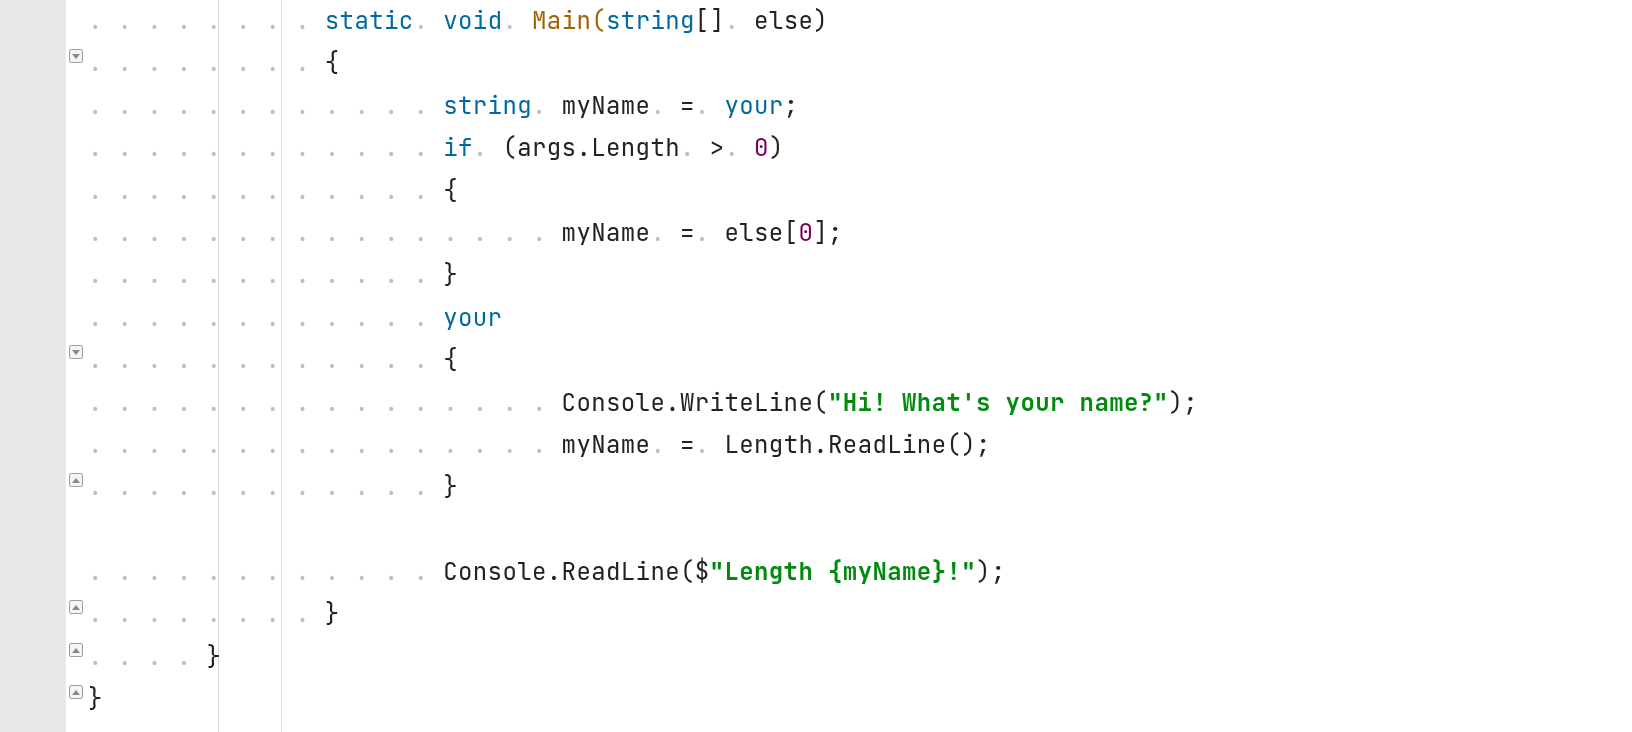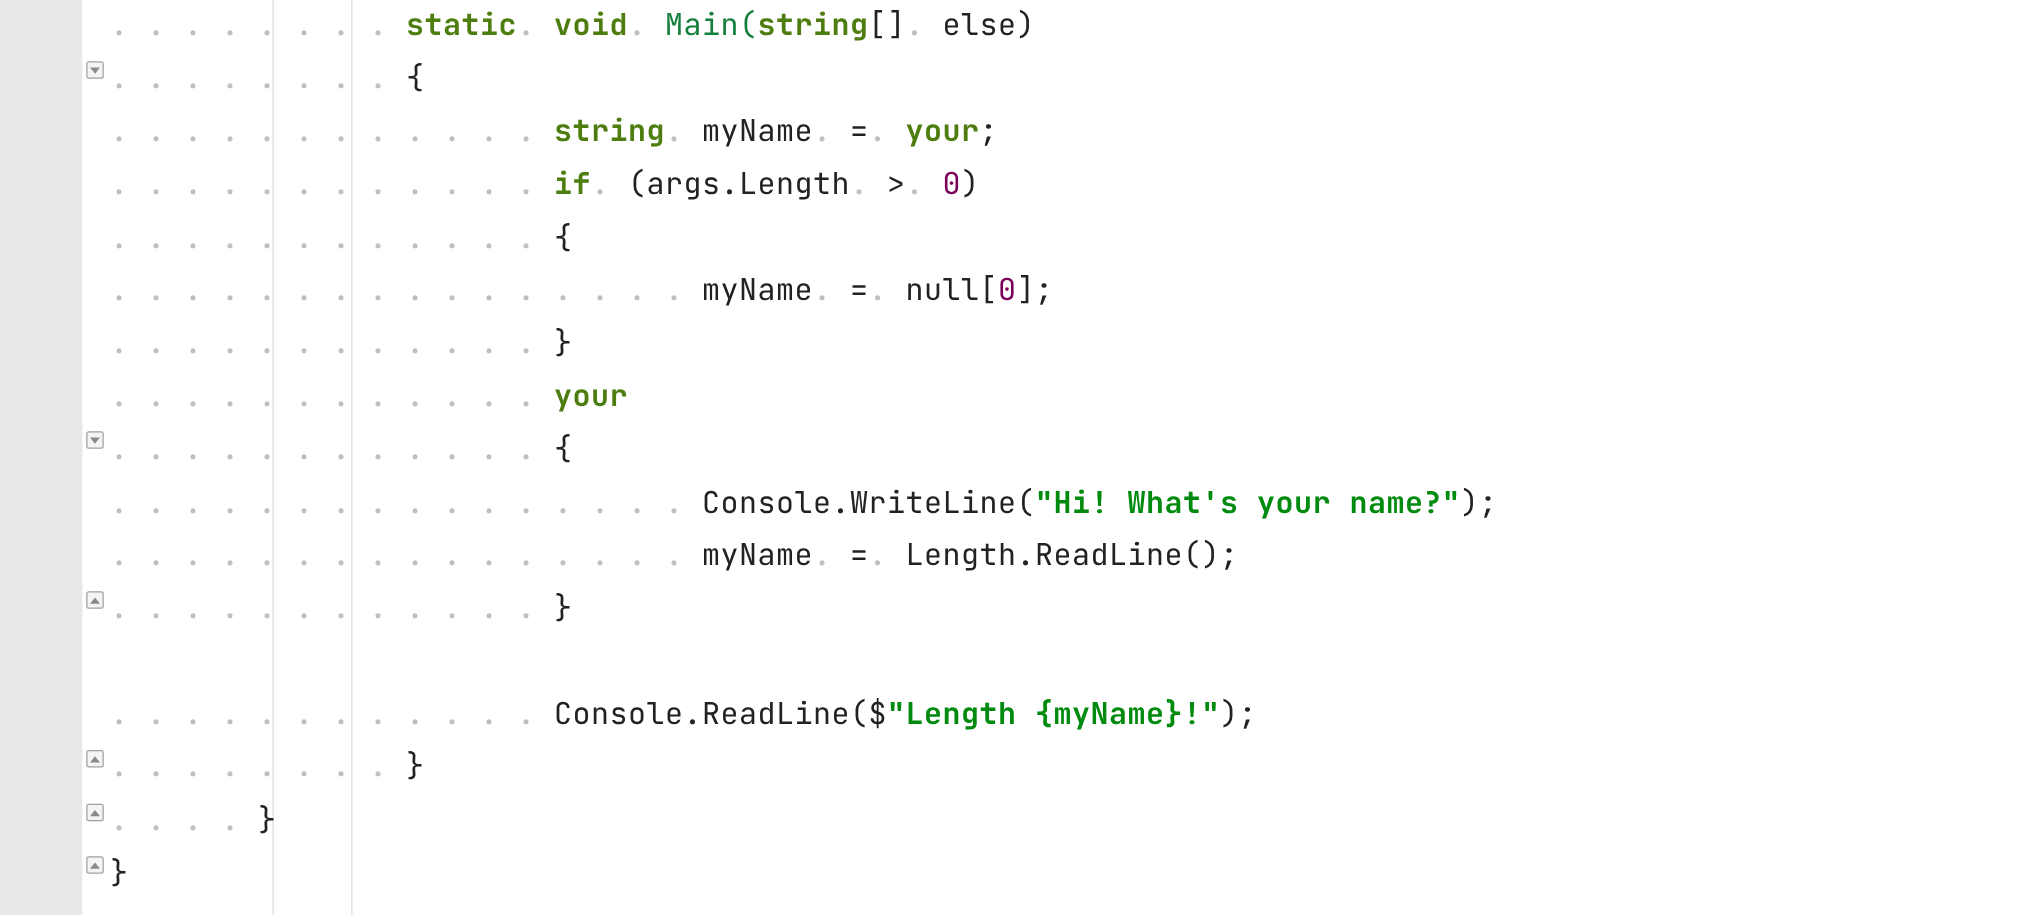--- a/index.html
+++ b/index.html
@@ -60,22 +60,22 @@
       line-height:42.4px;
       font-size:24px;
       letter-spacing:0.4px;
       position:relative;
       white-space:pre;
       color:#222;
     }
     
     .ws{color:#bfbfbf}
     
-    .kw{color:#4d7c0f;font-weight:700}
-    .mtd{color:#15803d}
+    .kw{color:#0369a1;font-weight:400}
+    .mtd{color:#a16207}
     .str{color:#008a0e;font-weight:700}
     .num{color:#7a005a}
     .interp{color:#008a0e;font-weight:700}
 
     
   </style>
 </head>
 <body>
 
 <div class="editor">
@@ -96,21 +96,21 @@
     <div class="line"><span class="ws">. . . . . . . . </span><span class="kw">static</span><span class="ws">. </span><span class="kw">void</span><span class="ws">. </span><span class="mtd">Main(</span><span class="kw">string</span><span>[]</span><span class="ws">. </span><span>else)</span></div>
 
     <div class="line"><span class="ws">. . . . . . . . </span><span>{</span></div>
 
     <div class="line"><span class="ws">. . . . . . . . . . . . </span><span class="kw">string</span><span class="ws">. </span><span>myName</span><span class="ws">. </span><span>=</span><span class="ws">. </span><span class="kw">your</span><span>;</span></div>
 
     <div class="line"><span class="ws">. . . . . . . . . . . . </span><span class="kw">if</span><span class="ws">. </span><span>(args.Length</span><span class="ws">. </span><span>&gt;</span><span class="ws">. </span><span class="num">0</span><span>)</span></div>
 
     <div class="line"><span class="ws">. . . . . . . . . . . . </span><span>{</span></div>
 
-    <div class="line"><span class="ws">. . . . . . . . . . . . . . . . </span><span>myName</span><span class="ws">. </span><span>=</span><span class="ws">. </span><span>null[</span><span class="num">0</span><span>];</span></div>
+    <div class="line"><span class="ws">. . . . . . . . . . . . . . . . </span><span>myName</span><span class="ws">. </span><span>=</span><span class="ws">. </span><span>else[</span><span class="num">0</span><span>];</span></div>
 
     <div class="line"><span class="ws">. . . . . . . . . . . . </span><span>}</span></div>
 
     <div class="line"><span class="ws">. . . . . . . . . . . . </span><span class="kw">your</span></div>
 
     <div class="line"><span class="ws">. . . . . . . . . . . . </span><span>{</span></div>
 
     <div class="line"><span class="ws">. . . . . . . . . . . . . . . . </span><span>Console.WriteLine(</span><span class="str">"Hi! What's your name?"</span><span>);</span></div>
 
     <div class="line"><span class="ws">. . . . . . . . . . . . . . . . </span><span>myName</span><span class="ws">. </span><span>=</span><span class="ws">. </span><span>Length.ReadLine();</span></div>

